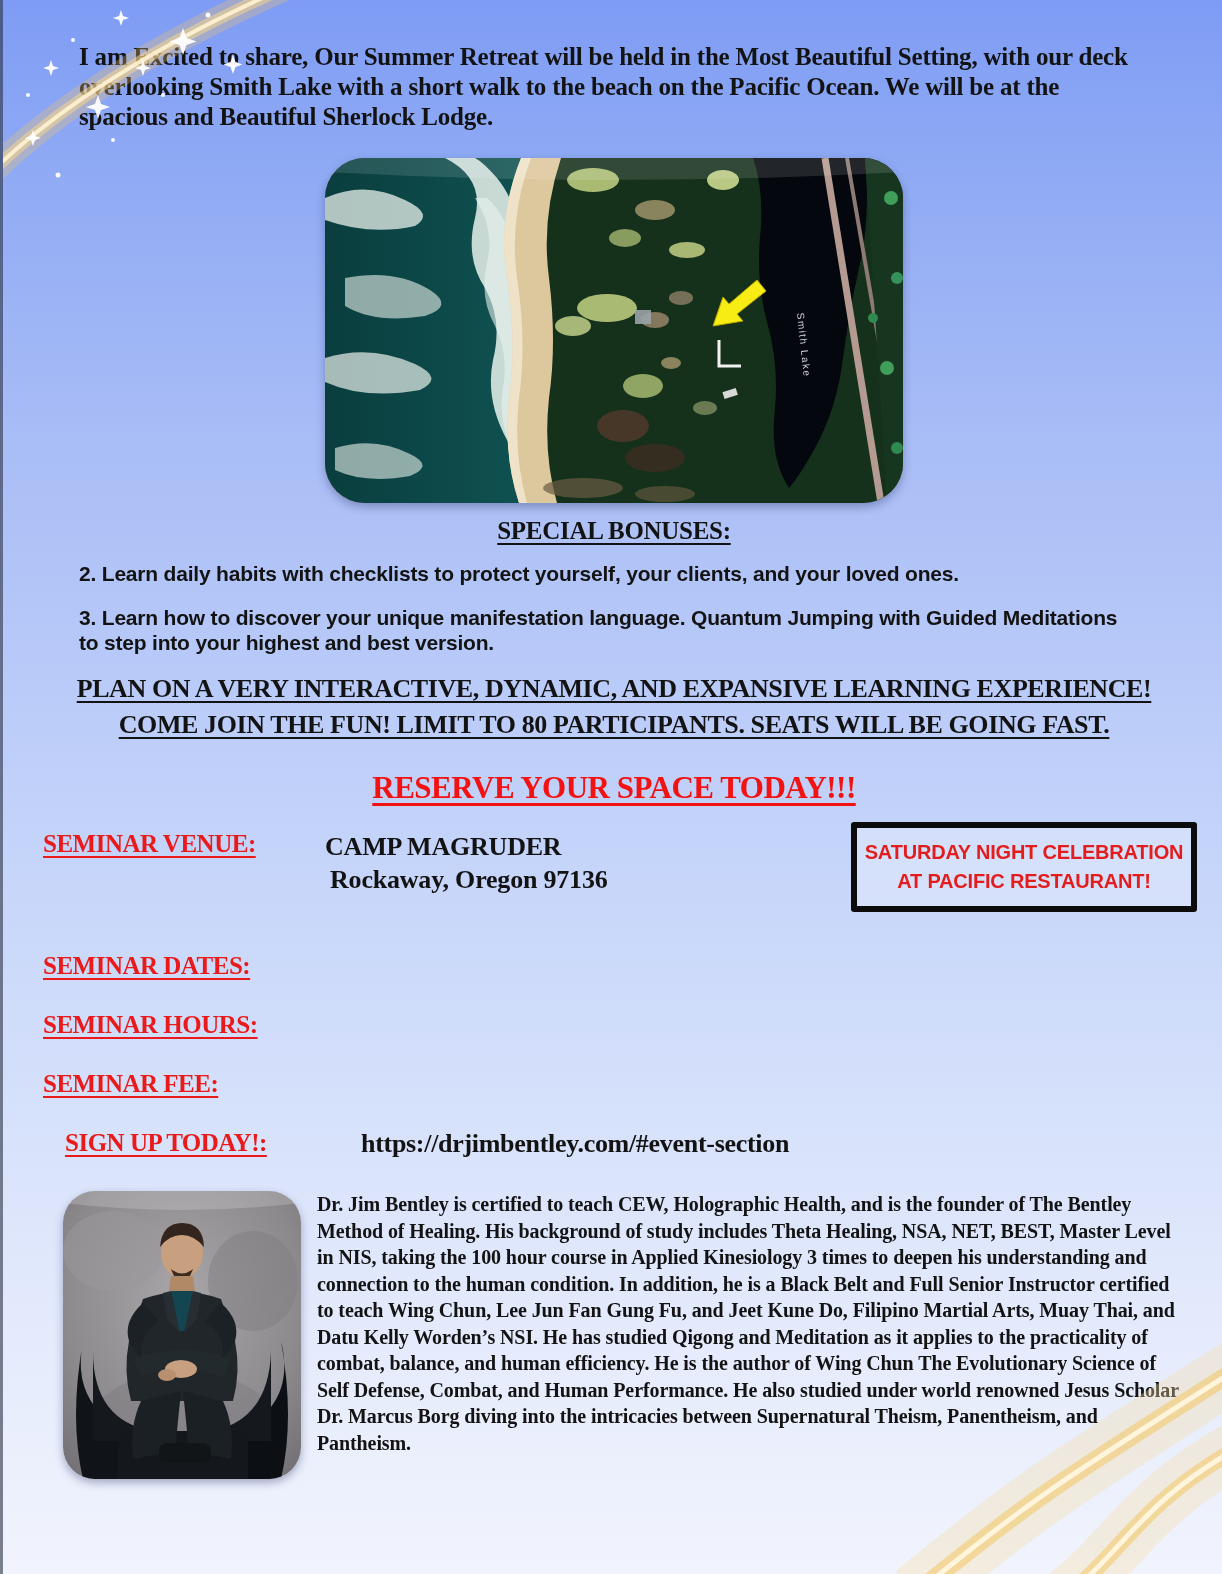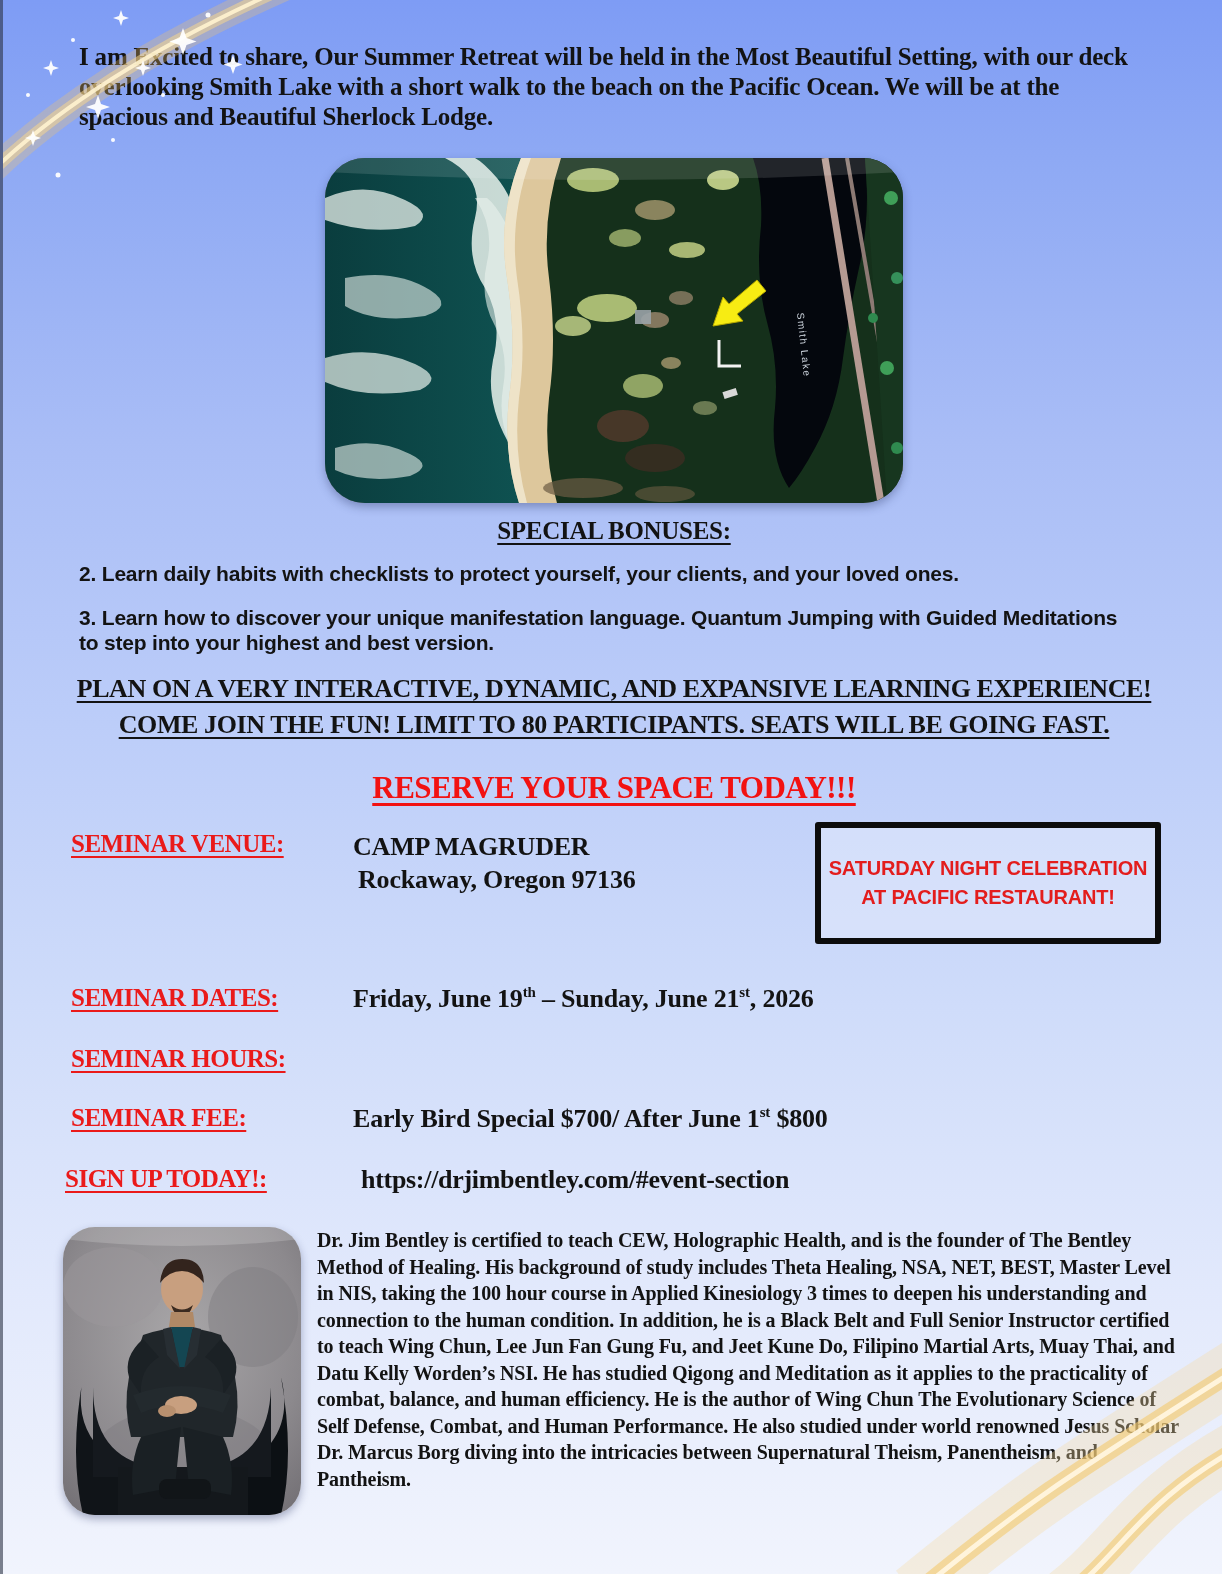--- a/index.html
+++ b/index.html
@@ -58,32 +58,32 @@
   .reserve{
     margin-top:30px;
     font-size:31px;font-weight:bold;letter-spacing:-0.5px;
     color:#f21212;
     text-decoration:underline;text-underline-offset:5px;text-decoration-thickness:2.5px;
   }
 
   .detail-row{display:flex;align-items:flex-start;}
   .venue-row{margin-top:24px;}
   .lbl{
-    flex:0 0 282px;margin-left:68px;
+    flex:0 0 282px;margin-left:40px;
     font-size:25px;font-weight:bold;letter-spacing:-0.5px;
     color:#ea1a1a;
     text-decoration:underline;text-underline-offset:4px;text-decoration-thickness:2px;
     white-space:nowrap;
   }
   .val{font-size:26px;font-weight:bold;letter-spacing:-0.2px;}
   .venue-block{line-height:33px;width:430px;}
   .venue-block .addr{margin-left:5px;}
   .celebration-box{
-    margin-left:auto;margin-right:64px;margin-top:-8px;
-    width:322px;padding:26px 6px;
+    margin-left:auto;margin-right:28px;margin-top:-8px;
+    width:322px;padding:10px 6px;
     border:6px solid #0c0c0c;border-radius:3px;
     background:rgba(226,234,252,.55);
     text-align:center;
     font-family:"Liberation Sans","DejaVu Sans",sans-serif;
     font-size:20px;line-height:29px;font-weight:bold;color:#e31d1d;
     letter-spacing:-0.2px;
   }
   .row-dates{margin-top:40px;}
   .row-gap{margin-top:31px;}
   sup{font-size:15px;vertical-align:super;line-height:0;}
@@ -229,30 +229,28 @@
       <div class="addr">Rockaway, Oregon 97136</div>
     </div>
     <div class="celebration-box">
       <div>SATURDAY NIGHT CELEBRATION</div>
       <div>AT PACIFIC RESTAURANT!</div>
     </div>
   </div>
 
   <div class="detail-row row-dates">
     <div class="lbl">SEMINAR DATES:</div>
-    <div class="val"><span>Friday, June 19</span><sup>th</sup><span> – Sunday, June 21</span><sup>st</sup><span>, 2026</span></div>
   </div>
 
   <div class="detail-row row-gap">
     <div class="lbl">SEMINAR HOURS:</div>
   </div>
 
   <div class="detail-row row-gap">
     <div class="lbl">SEMINAR FEE:</div>
-    <div class="val"><span>Early Bird Special $700/ After June 1</span><sup>st</sup><span> $800</span></div>
   </div>
 
   <div class="detail-row row-gap">
     <div class="lbl" style="margin-left:62px;flex-basis:272px;">SIGN UP TODAY!:</div>
     <div class="val url">https://drjimbentley.com/#event-section</div>
   </div>
 
   <div class="bottom">
     <div class="portrait-wrap">
       <svg width="238" height="288" viewBox="0 0 238 288">

